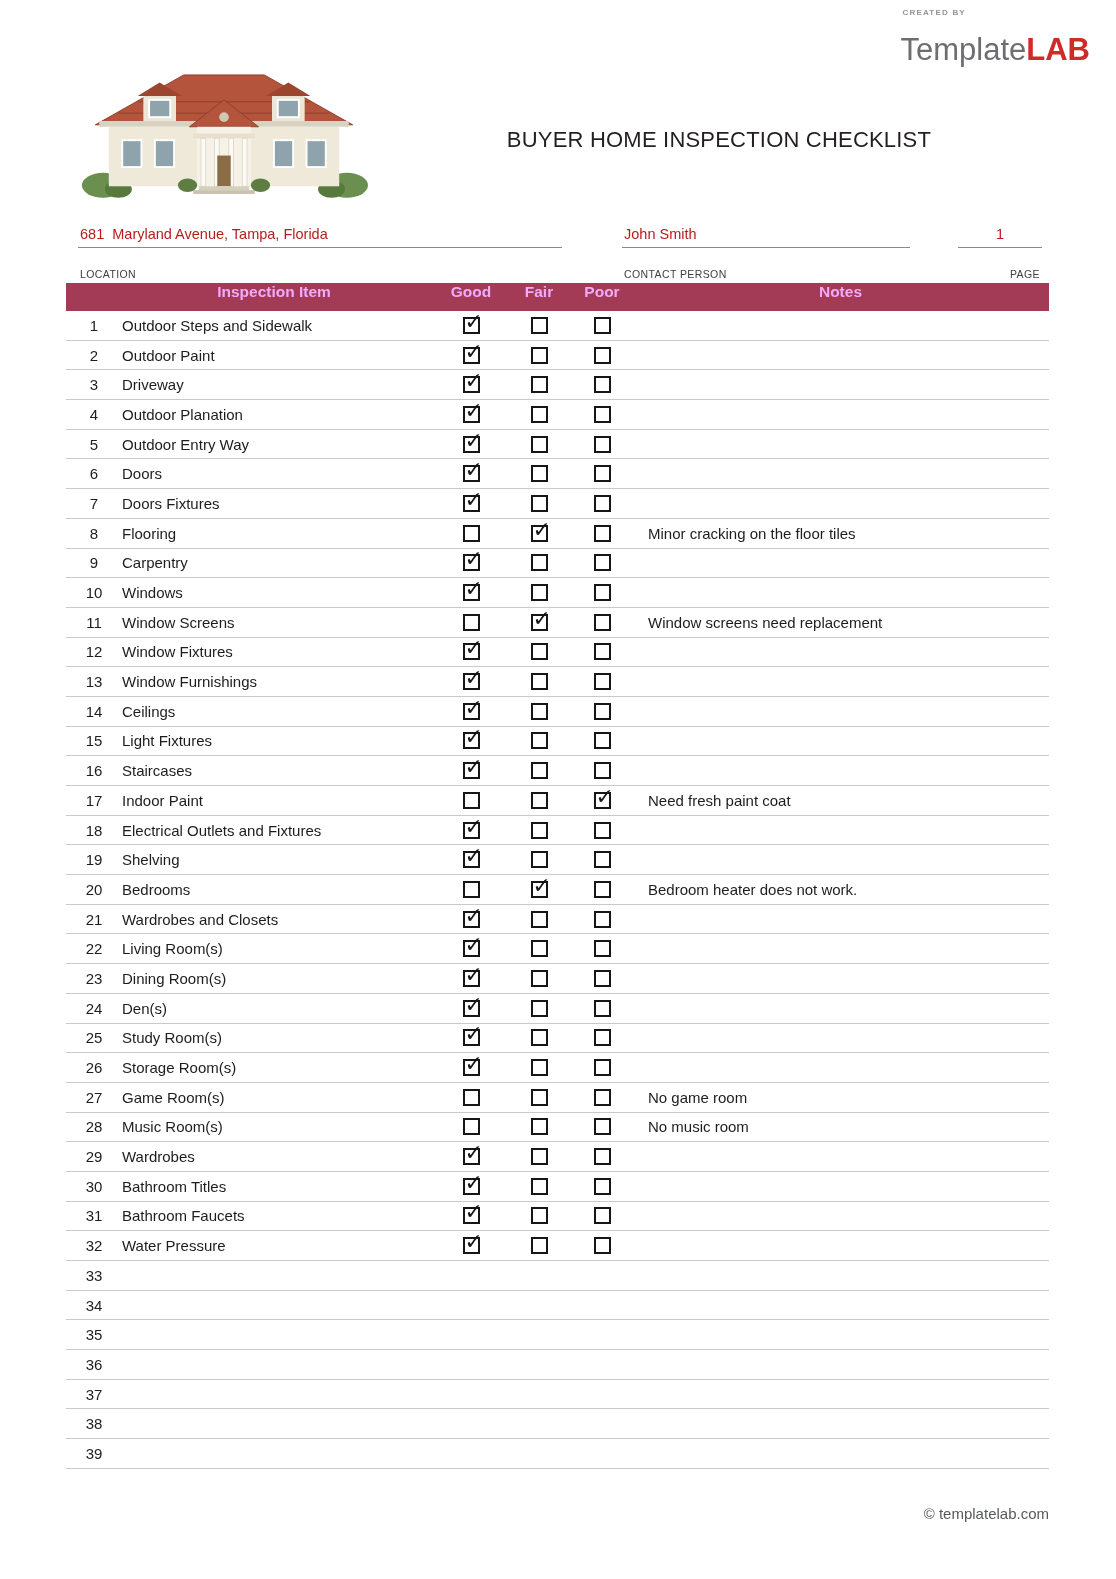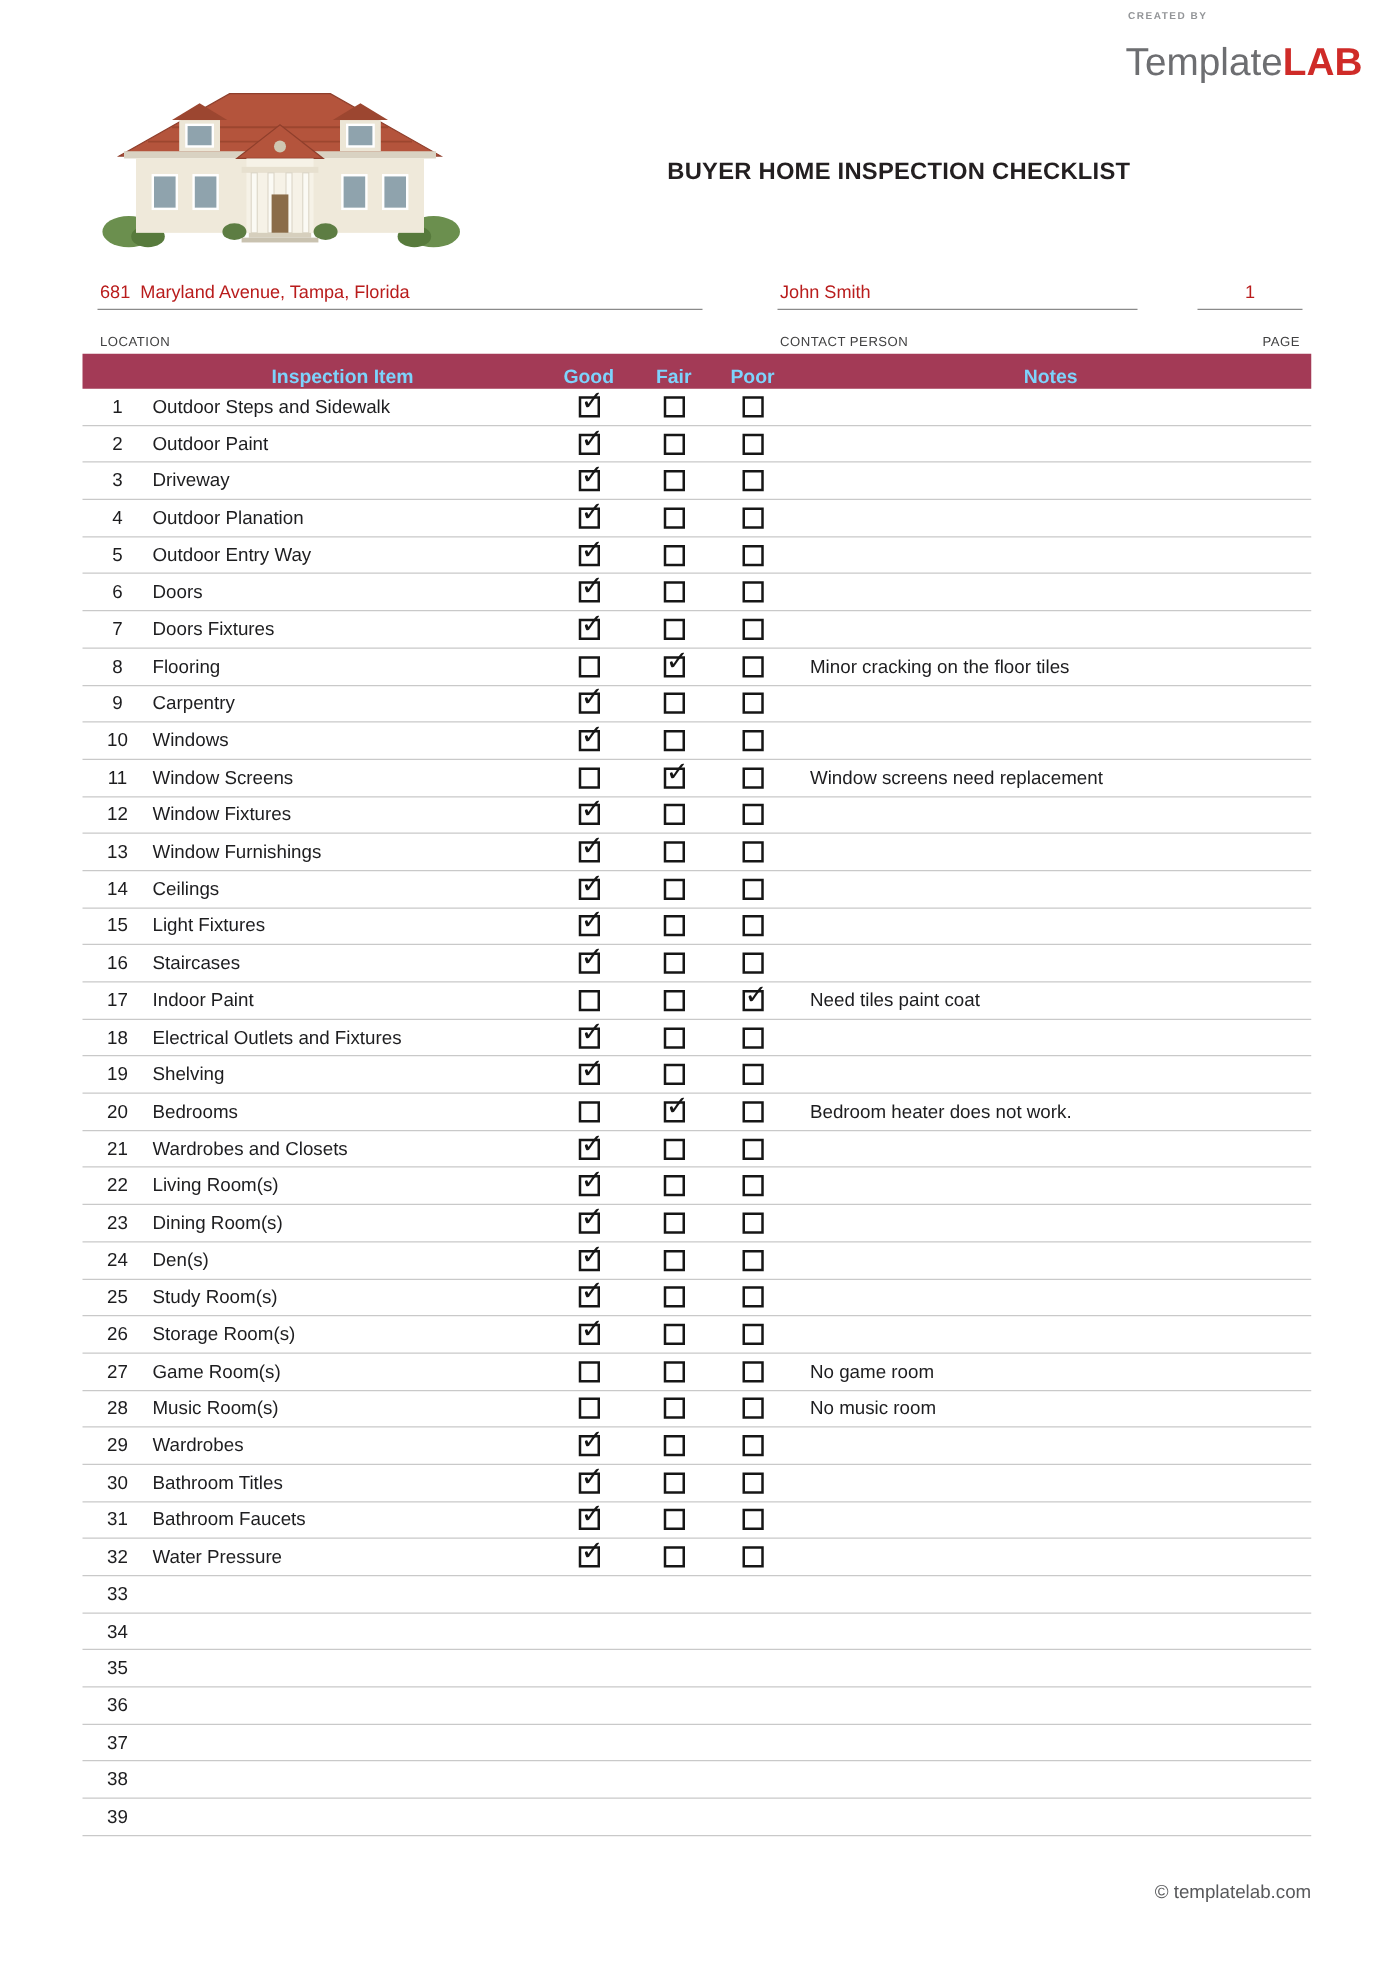--- a/index.html
+++ b/index.html
@@ -22,21 +22,21 @@
   .brand .brand-name .t { color:#6d6e71; font-weight:normal; }
   .brand .brand-name .lab { font-weight:bold; }
 
   .house {
     position:absolute; left:80px; top:63px; width:288px; height:140px;
   }
   .house svg { width:100%; height:100%; }
 
   .doc-title {
     position:absolute; top:127px; left:398px; width:642px;
-    text-align:center; font-size:19px; font-weight:bold;
+    text-align:center; font-size:22px; font-weight:normal;
     letter-spacing:0.2px; color:#231f20;
   }
 
   .info-row { position:absolute; top:226px; left:0; width:100%; }
   .field { position:absolute; }
   .field .value {
     font-size:14.5px; padding:0 2px 5px 2px;
     border-bottom:1px solid #8a8a8a; color:#b91c1c; white-space:pre;
   }
   .field .label {
@@ -45,22 +45,22 @@
   }
   .field.location { left:78px;  width:484px; }
   .field.contact  { left:622px; width:288px; }
   .field.page     { left:958px; width:84px; }
   .field.page .value { text-align:center; }
   .field.page .label { text-align:right; padding-right:2px; }
 
   
   .table { margin-left:66px; width:983px; }
   .thead {
-    display:flex; align-items:flex-end; height:28px;
-    color:#7dd3fc; font-weight:bold; font-size:15.5px;
+    display:flex; align-items:flex-start; height:28px;
+    color:#f0abfc; font-weight:bold; font-size:15.5px;
     background:#a33a56;
   }
   .h-item  { width:370px; text-align:center; padding-left:46px; }
   .h-good  { width:70px;  text-align:center; }
   .h-fair  { width:66px;  text-align:center; }
   .h-poor  { width:60px;  text-align:center; }
   .h-notes { flex:1;      text-align:center; }
 
   .row {
     display:flex; align-items:center; height:29.7px;
@@ -419,21 +419,21 @@
     <span class="item">Indoor Paint</span>
     <span class="cb-cell good">
           <span class="cb"></span>
         </span>
     <span class="cb-cell fair">
           <span class="cb"></span>
         </span>
     <span class="cb-cell poor">
           <span class="cb checked"></span>
         </span>
-    <span class="notes">Need tiles paint coat</span>
+    <span class="notes">Need fresh paint coat</span>
   </div>
 
   <div class="row">
     <span class="num">18</span>
     <span class="item">Electrical Outlets and Fixtures</span>
     <span class="cb-cell good">
           <span class="cb checked"></span>
         </span>
     <span class="cb-cell fair">
           <span class="cb"></span>

